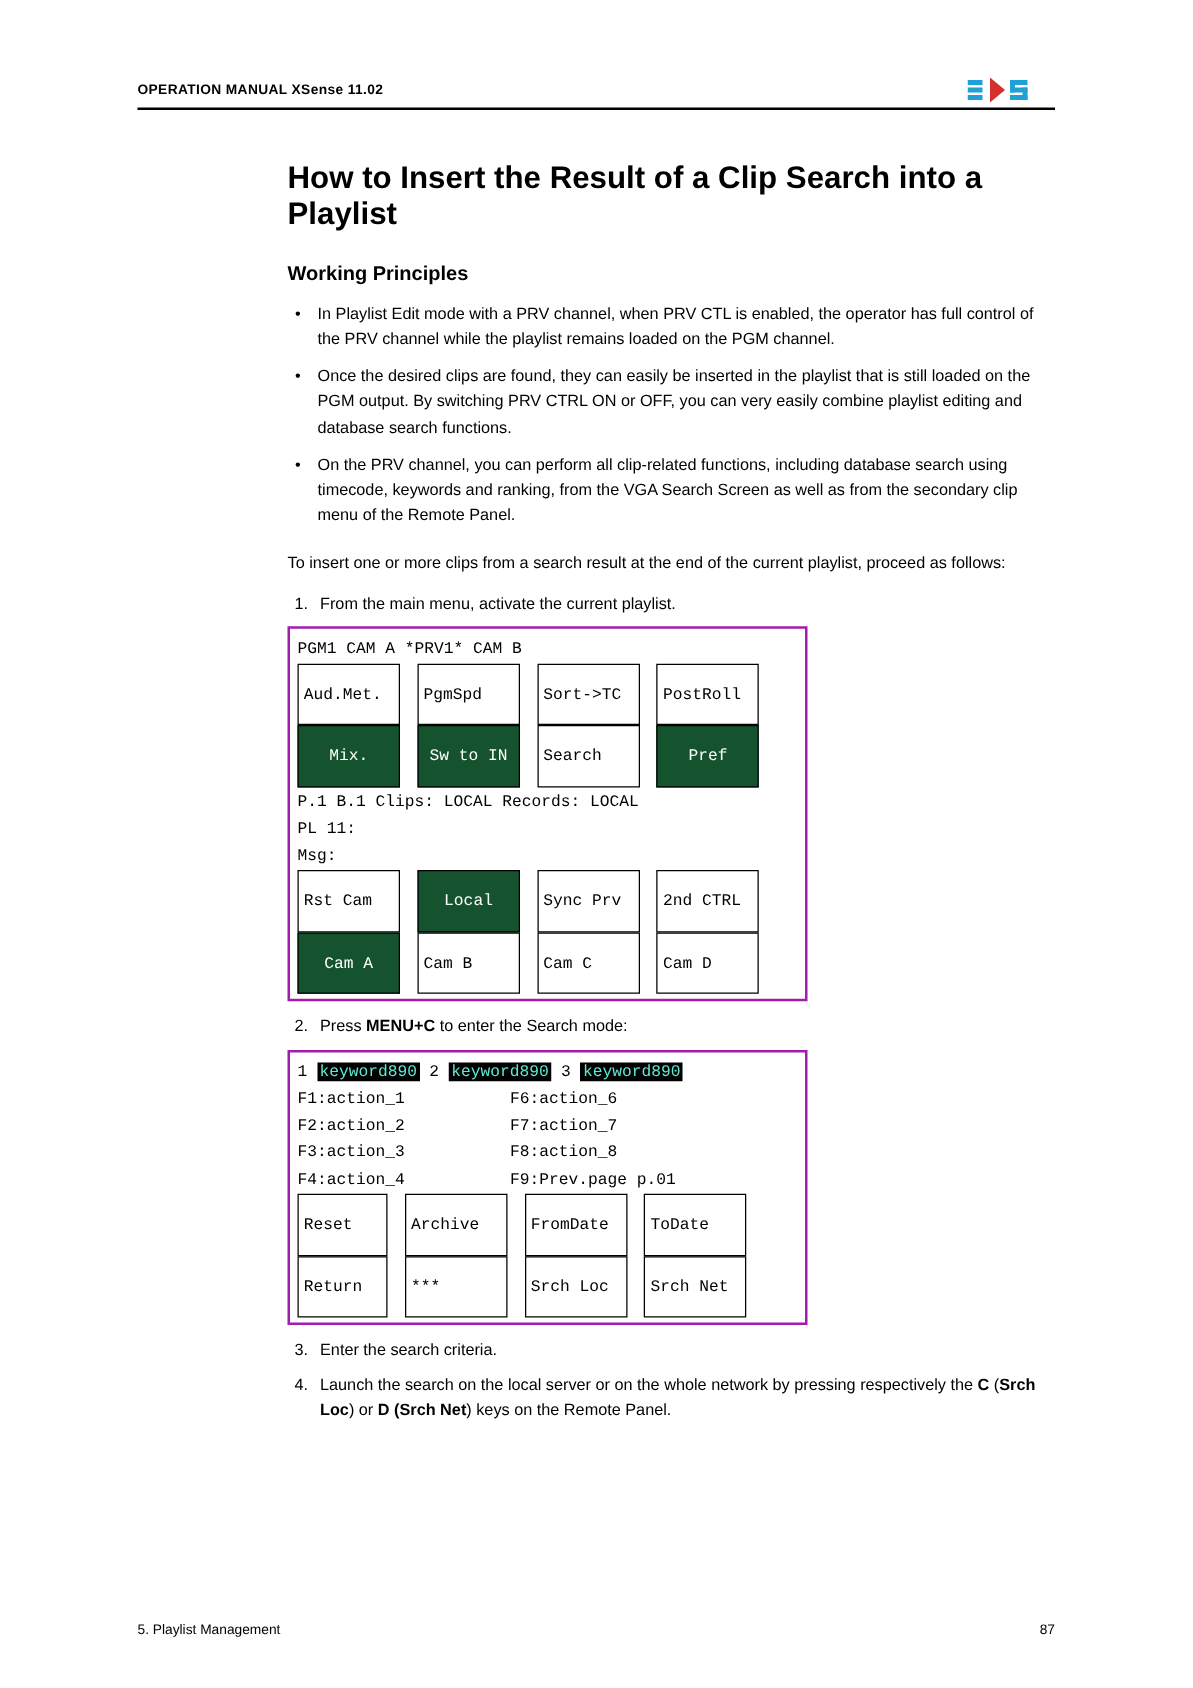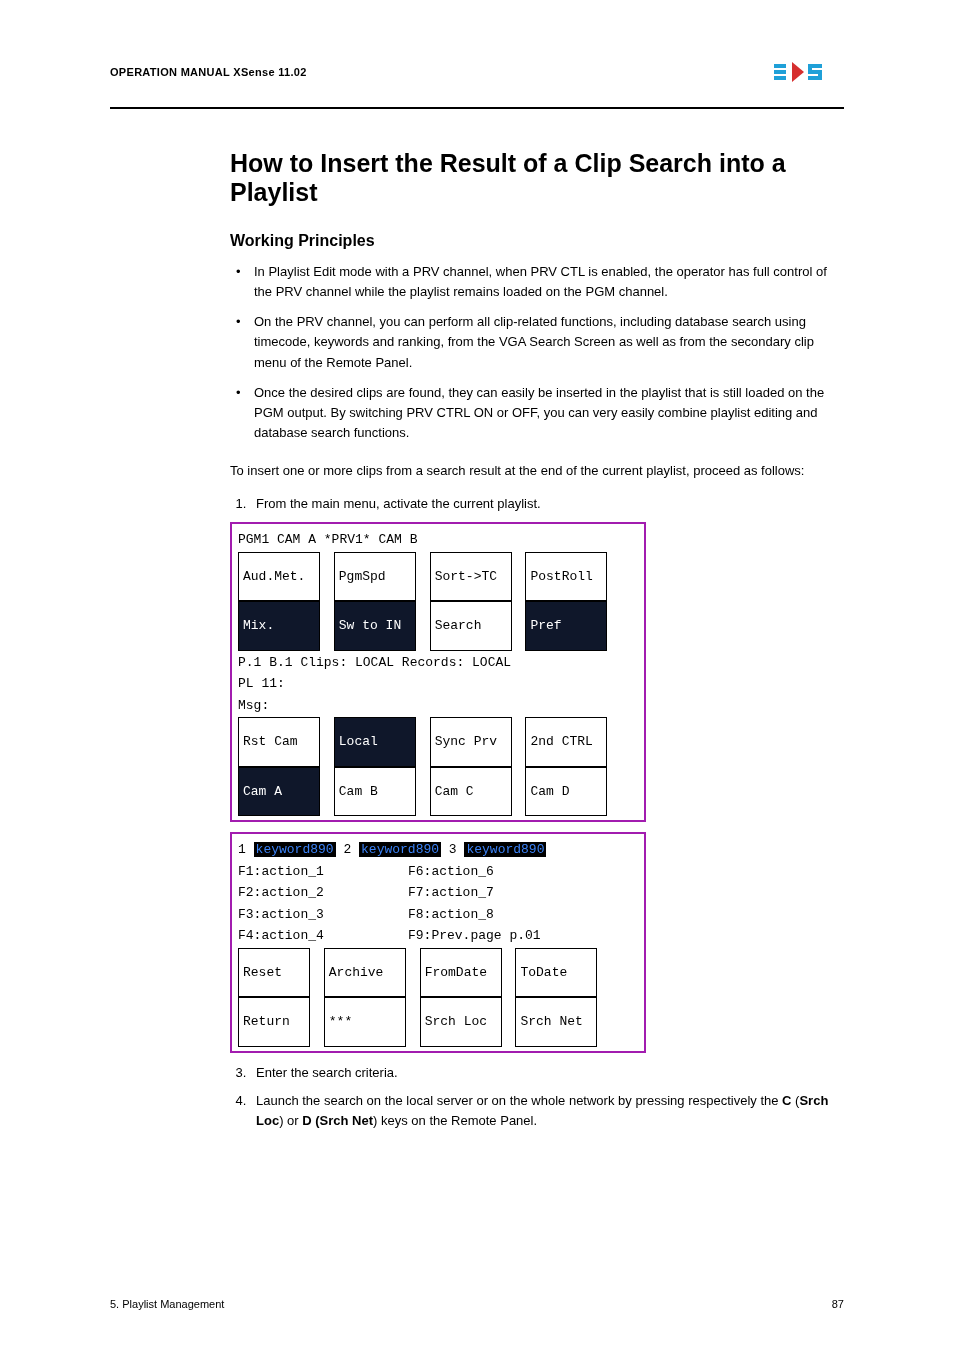--- a/index.html
+++ b/index.html
@@ -14,21 +14,21 @@
     padding: 60px 110px 40px 110px;
     box-sizing: border-box;
     min-height: 1350px;
     position: relative;
   }
   .header-row {
     display: flex;
     justify-content: space-between;
     align-items: center;
     border-bottom: 2px solid #000;
-    padding-bottom: 23px;
+    padding-bottom: 2px;
     margin-bottom: 40px;
   }
   .header-text {
     font-size: 11px;
     font-weight: bold;
     letter-spacing: 0.3px;
   }
   .logo {
     display: flex;
     align-items: center;
@@ -84,26 +84,27 @@
     line-height: 1.5;
     margin: 6px 0 10px 0;
   }
   .cell {
     border: 1px solid #000;
     padding: 14px 4px;
     display: inline-block;
     min-width: 72px;
   }
   .cell.inv {
-    background: #0f172a;
+    background: #14532d;
     color: #fff;
+    text-align: center;
   }
   .kw {
     background: #000;
-    color: #3b82f6;
+    color: #5eead4;
     padding: 0 2px;
   }
   .row {
     white-space: nowrap;
   }
   .row .cell + .cell {
     margin-left: 6px;
   }
   .code-box .plain {
     margin: 2px 0;
@@ -138,22 +139,22 @@
       </svg>
     </span>
   </div>
 
   <div class="content">
     <h1 class="section-title">How to Insert the Result of a Clip Search into a Playlist</h1>
 
     <h2 class="subheading">Working Principles</h2>
     <ul class="bullets">
       <li>In Playlist Edit mode with a PRV channel, when PRV CTL is enabled, the operator has full control of the PRV channel while the playlist remains loaded on the PGM channel.</li>
+      <li>Once the desired clips are found, they can easily be inserted in the playlist that is still loaded on the PGM output. By switching PRV CTRL ON or OFF, you can very easily combine playlist editing and database search functions.</li>
       <li>On the PRV channel, you can perform all clip-related functions, including database search using timecode, keywords and ranking, from the VGA Search Screen as well as from the secondary clip menu of the Remote Panel.</li>
-      <li>Once the desired clips are found, they can easily be inserted in the playlist that is still loaded on the PGM output. By switching PRV CTRL ON or OFF, you can very easily combine playlist editing and database search functions.</li>
     </ul>
 
     <p>To insert one or more clips from a search result at the end of the current playlist, proceed as follows:</p>
 
     <ol class="steps">
       <li>From the main menu, activate the current playlist.</li>
     </ol>
 
     <div class="code-box">
       <div class="plain">PGM1 CAM A    *PRV1* CAM B</div>
@@ -179,20 +180,25 @@
         <span class="cell">2nd CTRL</span>
       </div>
       <div class="row">
         <span class="cell inv">Cam A</span>
         <span class="cell">Cam B</span>
         <span class="cell">Cam C</span>
         <span class="cell">Cam D</span>
       </div>
     </div>
 
+    <ol class="steps" start="2">
+      <li>
+        <span>Press </span><b>MENU+C</b><span>  to enter the Search mode:</span>
+      </li>
+    </ol>
 
     <div class="code-box">
       <div class="plain">
         <span>1 </span><span class="kw">keyword890</span><span> 2 </span><span class="kw">keyword890</span><span> 3 </span><span class="kw">keyword890</span>
       </div>
       <div class="plain"><span style="display:inline-block;width:170px">F1:action_1</span><span>F6:action_6</span></div>
       <div class="plain"><span style="display:inline-block;width:170px">F2:action_2</span><span>F7:action_7</span></div>
       <div class="plain"><span style="display:inline-block;width:170px">F3:action_3</span><span>F8:action_8</span></div>
       <div class="plain"><span style="display:inline-block;width:170px">F4:action_4</span><span>F9:Prev.page   p.01</span></div>
       <div class="row">

